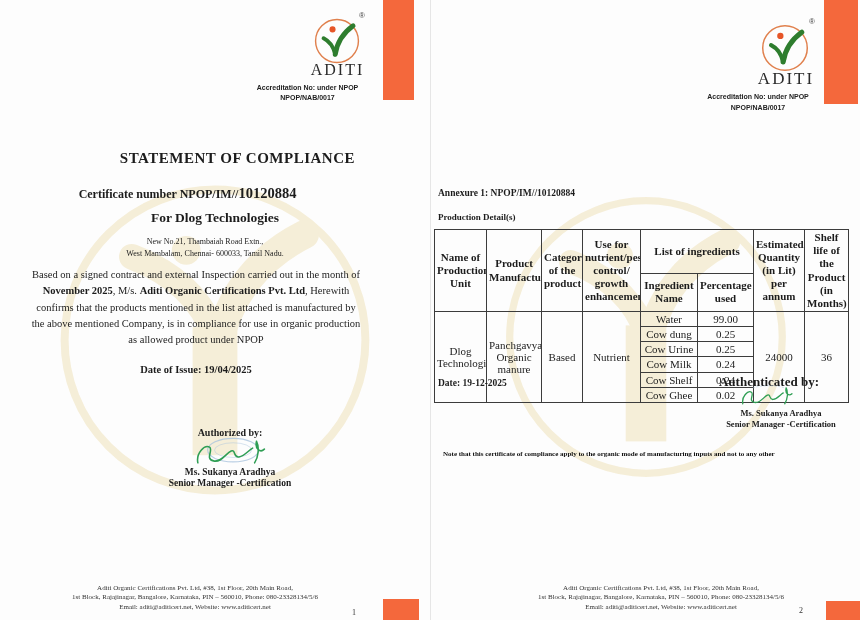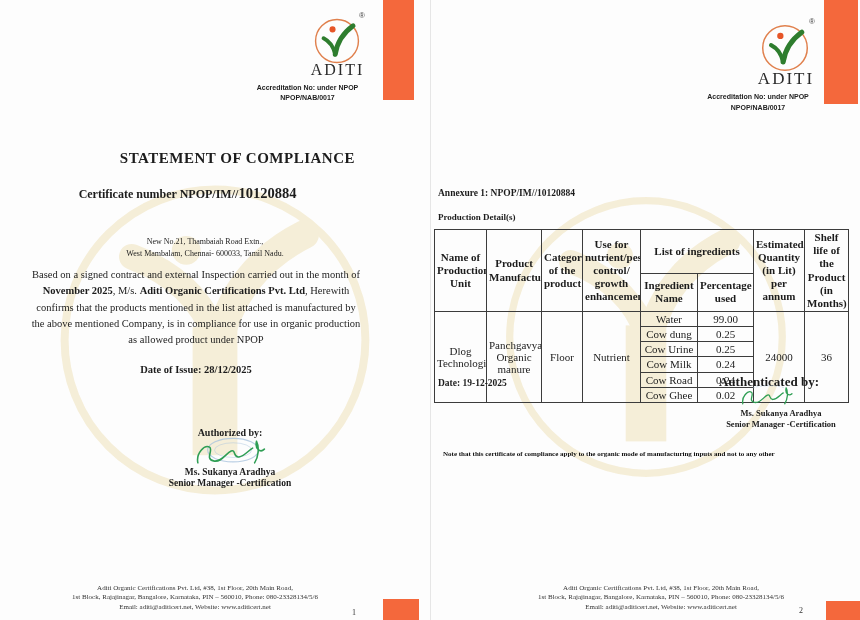--- a/index.html
+++ b/index.html
@@ -111,28 +111,29 @@
       <path d="M26 43 C28 30 35 19 46 11" stroke="#2e7d2e" stroke-width="5.5" fill="none" stroke-linecap="round"></path>
       <circle cx="23" cy="15" r="3.4" fill="#e65527"></circle>
     </svg>
     <span class="reg">®</span>
     <div class="brand">ADITI</div>
     <div class="accr accr1">Accreditation No: under NPOP</div>
     <div class="accr accr2">NPOP/NAB/0017</div>
 
     <div class="title">STATEMENT OF COMPLIANCE</div>
     <div class="cert-line"><span>Certificate number NPOP/IM//</span><span class="num">10120884</span></div>
+    <div class="for-line">For Dlog Technologies</div>
     <div class="address">
       <div>New No.21, Thambaiah Road Extn.,</div>
       <div>West Mambalam, Chennai- 600033, Tamil Nadu.</div>
     </div>
 
     <div class="body-text"><span>Based on a signed contract and external Inspection carried out in the month of </span><span class="b">November 2025</span><span>, M/s. </span><span class="b">Aditi Organic Certifications Pvt. Ltd</span><span>, Herewith confirms that the products mentioned in the list attached is manufactured by the above mentioned Company, is in compliance for use in organic production as allowed product under NPOP</span></div>
 
-    <div class="date-issue">Date of Issue: 28/12/2025</div>
+    <div class="date-issue">Date of Issue: 19/04/2025</div>
 
     <div class="auth-label">Authorized by:</div>
     <svg class="sig-left" viewBox="0 0 90 36">
       <ellipse cx="42" cy="13" rx="26" ry="12" fill="none" stroke="#a9c3dd" stroke-width="1.2" opacity="0.8"></ellipse>
       <ellipse cx="42" cy="13" rx="19" ry="7.5" fill="none" stroke="#a9c3dd" stroke-width="0.8" opacity="0.6"></ellipse>
       <path d="M6 26 C4 16 13 7 18 10 C22 13 13 22 22 24 C30 26 35 16 40 14 C45 12 42 21 48 20 C54 19 58 13 62 11 M66 4 C69 10 68 20 64 26 M66 4 C64 12 70 16 74 12" stroke="#2f9e54" stroke-width="1.6" fill="none" stroke-linecap="round"></path>
     </svg>
     <div class="sig-name">Ms. Sukanya Aradhya</div>
     <div class="sig-title">Senior Manager -Certification</div>
 
@@ -193,41 +194,41 @@
         </tr>
         <tr class="hr2">
           <th>Ingredient Name</th>
           <th>Percentage used</th>
         </tr>
       </thead>
       <tbody>
         <tr>
           <td rowspan="6">Dlog Technologies</td>
           <td rowspan="6">Panchgavya Organic manure</td>
-          <td rowspan="6">Floor</td>
+          <td rowspan="6">Based</td>
           <td rowspan="6">Nutrient</td>
           <td>Water</td>
           <td>99.00</td>
           <td rowspan="6">24000</td>
           <td rowspan="6">36</td>
         </tr>
         <tr>
           <td>Cow dung</td>
           <td>0.25</td>
         </tr>
         <tr>
           <td>Cow Urine</td>
           <td>0.25</td>
         </tr>
         <tr>
           <td>Cow Milk</td>
           <td>0.24</td>
         </tr>
         <tr>
-          <td>Cow Road</td>
+          <td>Cow Shelf</td>
           <td>0.24</td>
         </tr>
         <tr>
           <td>Cow Ghee</td>
           <td>0.02</td>
         </tr>
       </tbody>
     </table>
 
     <div class="date-line">Date: 19-12-2025</div>

